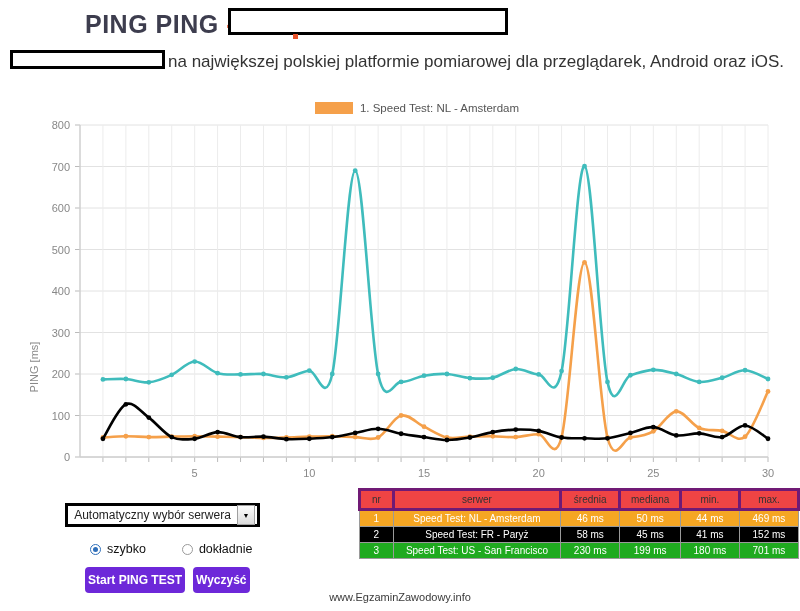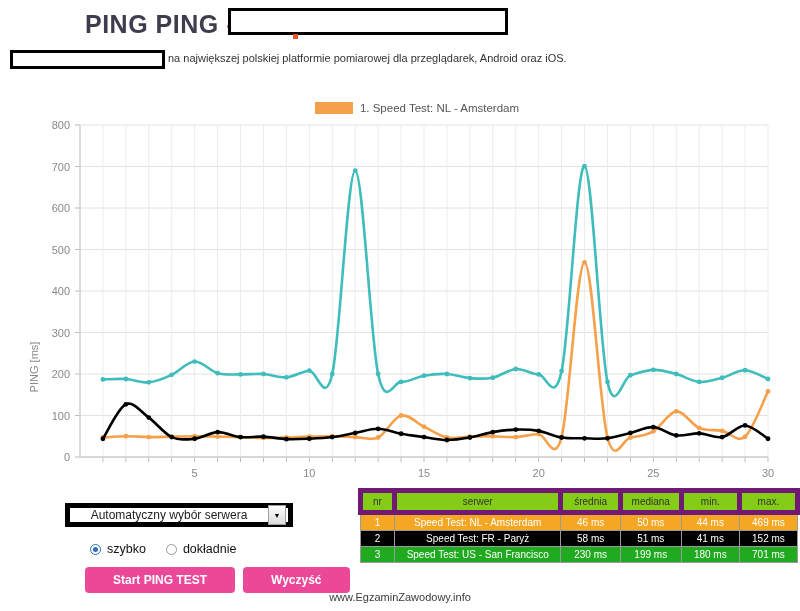--- a/index.html
+++ b/index.html
@@ -45,21 +45,21 @@
     left: 228px; top: 8px;
     width: 280px; height: 27px;
   }
   #redaction-subtitle {
     left: 10px; top: 50px;
     width: 155px; height: 19px;
   }
   #subtitle-text {
     position: absolute;
     left: 168px; top: 52px;
-    font-size: 11px;
+    font-size: 17px;
     color: #333;
     white-space: nowrap;
   }
   #title-dot {
     position: absolute;
     left: 293px; top: 34px;
     width: 5px; height: 5px;
     background: #e8532b;
   }
 
@@ -110,22 +110,22 @@
 
   
   #controls {
     position: absolute;
     left: 0; top: 490px;
     width: 345px; height: 120px;
   }
   #server-select-wrap {
     position: absolute;
     left: 65px; top: 13px;
-    width: 228px; height: 24px;
-    border: 5px solid #000000;
+    width: 195px; height: 24px;
+    border: 3px solid #000000;
     background: #fff;
     box-sizing: border-box;
     display: flex;
     align-items: center;
   }
   #server-select-value {
     flex: 1;
     font-size: 12px;
     color: #222;
     text-align: center;
@@ -142,21 +142,21 @@
     align-items: center;
     justify-content: center;
     font-size: 7px;
     color: #000;
   }
   #radio-row {
     position: absolute;
     left: 90px; top: 52px;
     display: flex;
     align-items: center;
-    gap: 20px;
+    gap: 36px;
   }
   .radio-item {
     display: flex;
     align-items: center;
     gap: 6px;
   }
   .radio-circle {
     width: 11px; height: 11px;
     border-radius: 50%;
     border: 1px solid #9a9a9a;
@@ -179,45 +179,45 @@
     font-size: 12.5px;
     color: #111;
   }
   #button-row {
     position: absolute;
     left: 85px; top: 77px;
     display: flex;
     gap: 8px;
   }
   .action-button {
-    background: #ec4899;
+    background: #6d28d9;
     color: #ffffff;
     font-size: 12px;
     font-weight: bold;
     border: none;
     border-radius: 4px;
-    padding: 6px 28px;
+    padding: 6px 3px;
     cursor: pointer;
     font-family: "Liberation Sans", sans-serif;
     white-space: nowrap;
   }
 
   
   #results-table {
     position: absolute;
     left: 358px; top: 488px;
     border-collapse: collapse;
     font-size: 10px;
     font-family: "Liberation Sans", sans-serif;
   }
   #results-table th {
-    background: #84cc16;
+    background: #ef4444;
     color: #333;
     font-weight: normal;
-    border: 5px solid #701a75;
+    border: 3px solid #701a75;
     padding: 3px 4px;
     text-align: center;
     white-space: nowrap;
   }
   #results-table td {
     border: 1px solid #9a9a9a;
     padding: 2px 4px;
     text-align: center;
     color: #ffffff;
     white-space: nowrap;
@@ -509,21 +509,21 @@
       <td>Speed Test: NL - Amsterdam</td>
       <td>46 ms</td>
       <td>50 ms</td>
       <td>44 ms</td>
       <td>469 ms</td>
     </tr>
     <tr class="row-black">
       <td>2</td>
       <td>Speed Test: FR - Paryż</td>
       <td>58 ms</td>
-      <td>51 ms</td>
+      <td>45 ms</td>
       <td>41 ms</td>
       <td>152 ms</td>
     </tr>
     <tr class="row-green">
       <td>3</td>
       <td>Speed Test: US - San Francisco</td>
       <td>230 ms</td>
       <td>199 ms</td>
       <td>180 ms</td>
       <td>701 ms</td>

